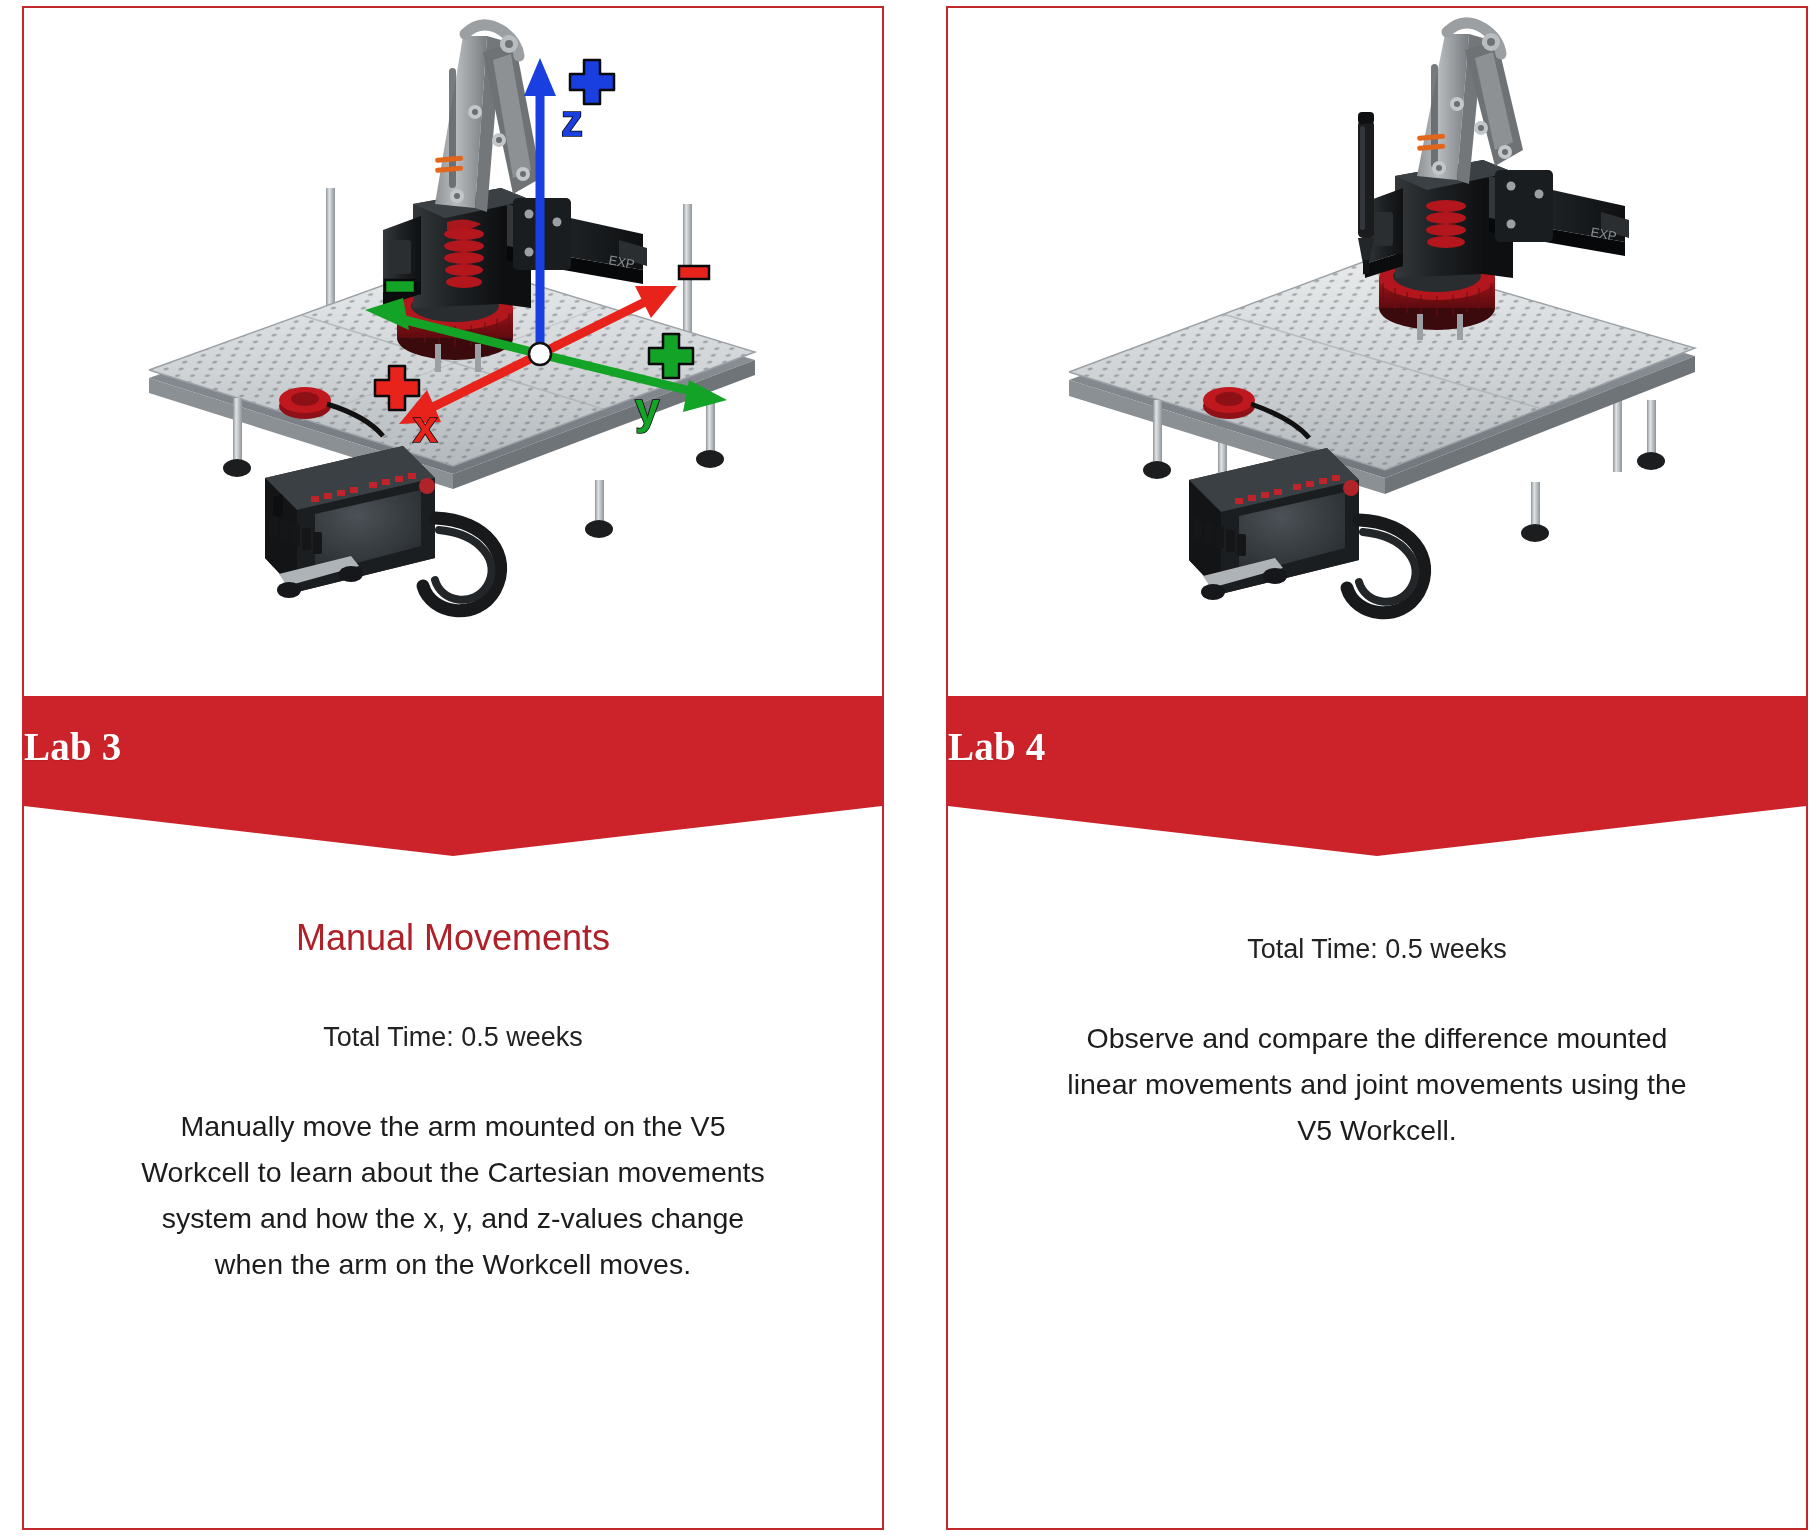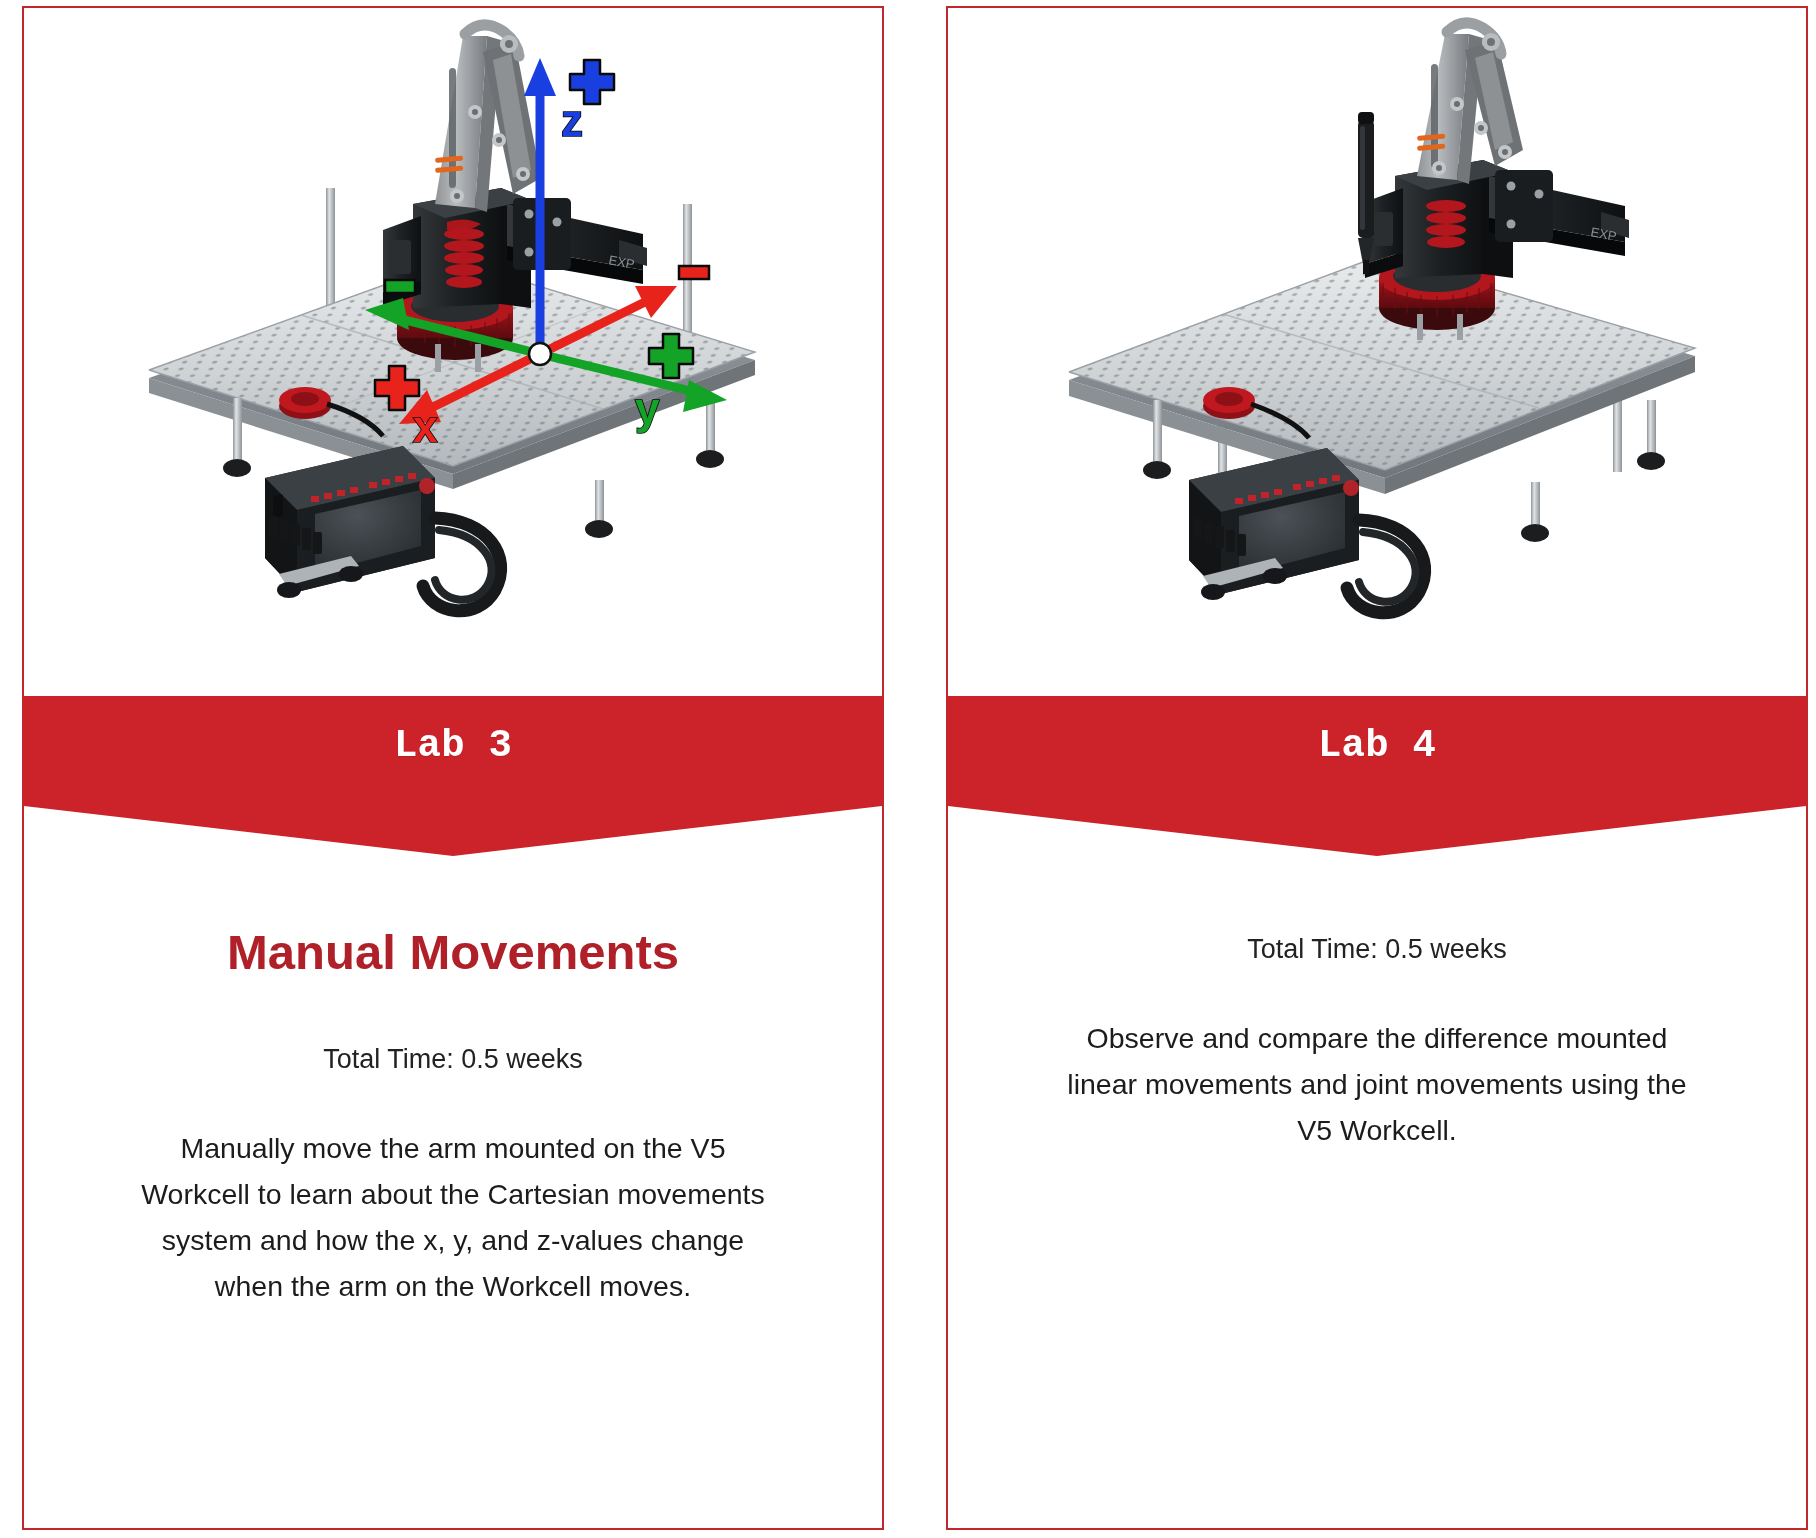--- a/index.html
+++ b/index.html
@@ -49,41 +49,41 @@
     position: relative;
     height: 160px;
     flex: 0 0 160px;
     margin-top: -2px;
   }
   .banner-wrap svg { display:block; width:100%; height:100%; }
   .banner-label {
     position: absolute;
     left: 0; right: 0;
     top: 28px;
-    text-align: center;
+    text-align: left;
     color: #ffffff;
     font-size: 39px;
     font-weight: bold;
     letter-spacing: 0.2px;
-    font-family: Liberation Mono, monospace;
+    font-family: Liberation Serif, serif;
     text-shadow: 0 1px 1px rgba(0,0,0,0.10);
   }
 
   
   .card-body {
     flex: 1 1 auto;
     padding: 62px 44px 40px 44px;
     text-align: center;
   }
   .card-title {
     color: #b02028;
-    font-size: 49px;
-    font-weight: bold;
+    font-size: 36px;
+    font-weight: normal;
     line-height: 1.1;
-    margin: 8px 0 62px 0;
+    margin: 0 0 62px 0;
   }
   .card-meta {
     color: #222222;
     font-size: 27px;
     line-height: 1.3;
     margin: 14px 0 48px 0;
   }
   .card-desc {
     color: #1c1c1c;
     font-size: 28.5px;

